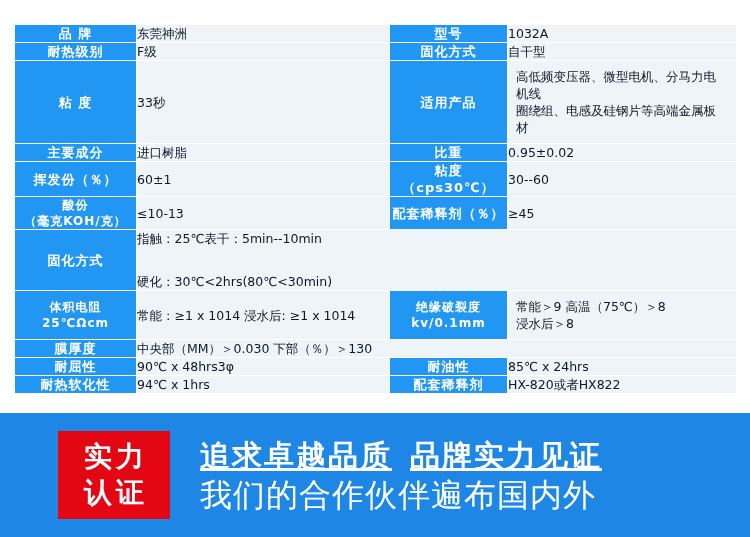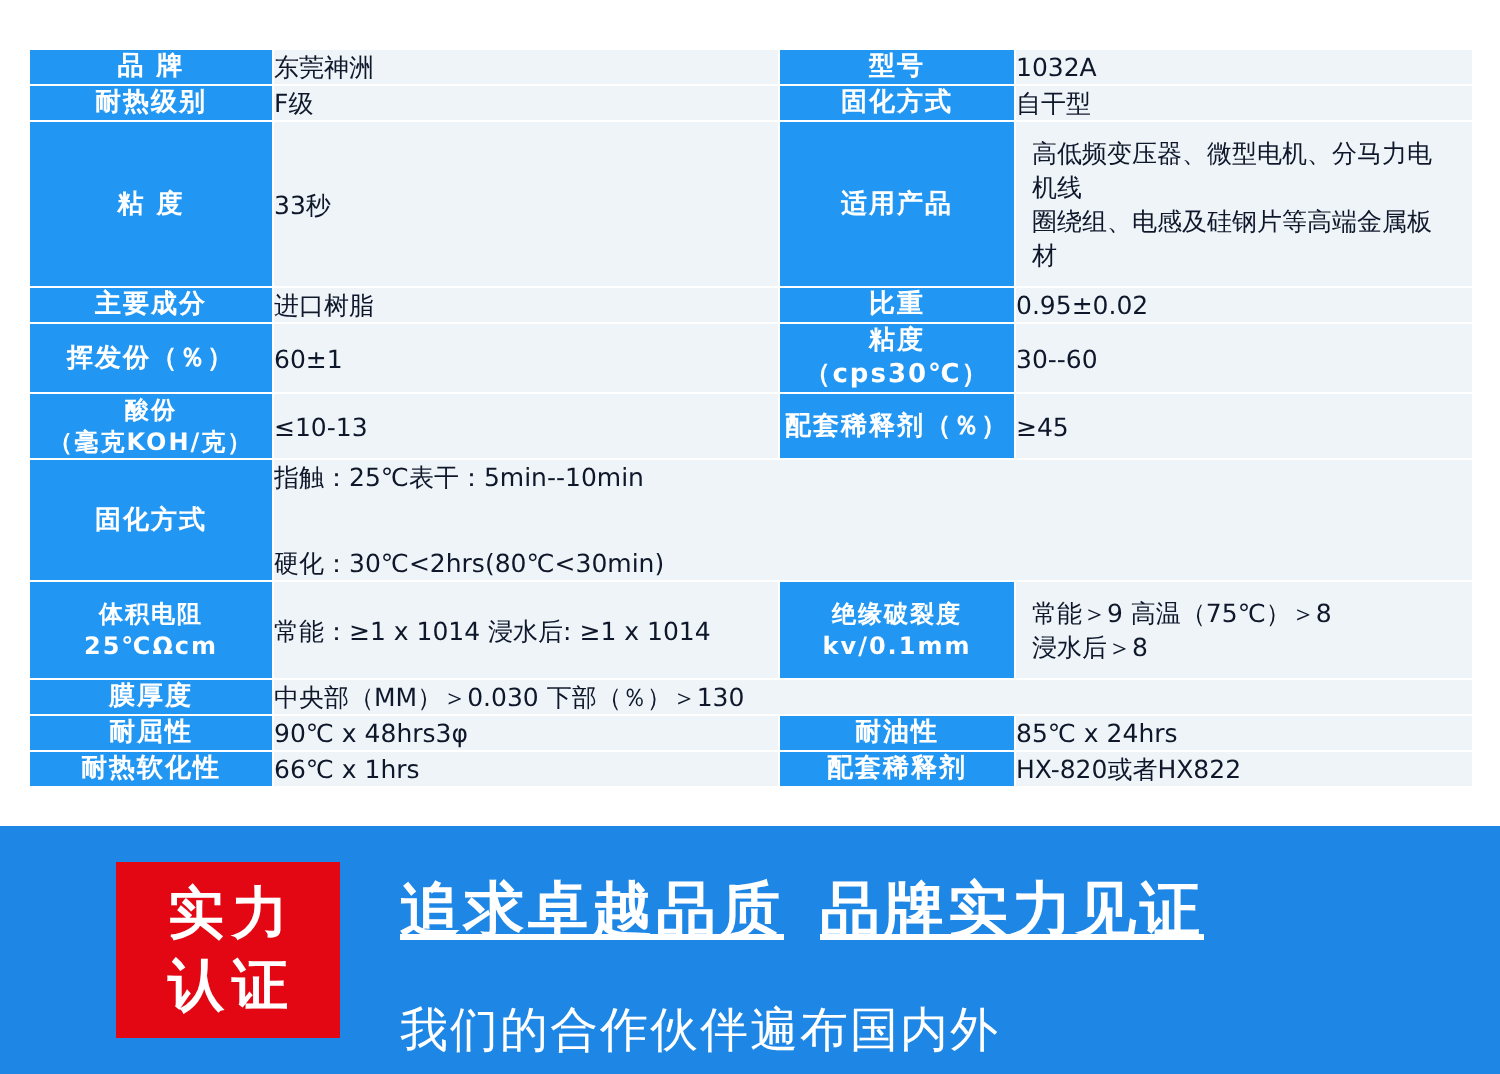--- a/index.html
+++ b/index.html
@@ -122,24 +122,24 @@
     font-weight: bold;
     line-height: 42px;
     letter-spacing: 2px;
     text-decoration: underline;
   }
   .banner-line1 .gap {
     display: inline-block;
     width: 18px;
   }
   .banner-line2 {
-    font-size: 24px;
+    font-size: 32px;
     line-height: 36px;
     letter-spacing: 1px;
-    margin-top: 20px;
+    margin-top: 0;
   }
 </style>
 </head>
 <body>
 
 <div class="page">
 
   <div class="spec-wrap">
     <table class="spec">
       <colgroup>
@@ -231,21 +231,21 @@
 
         <tr>
           <td class="lbl">耐屈性</td>
           <td class="val">90℃ x 48hrs3φ</td>
           <td class="lbl">耐油性</td>
           <td class="val">85℃ x 24hrs</td>
         </tr>
 
         <tr>
           <td class="lbl">耐热软化性</td>
-          <td class="val">66℃ x 1hrs</td>
+          <td class="val">94℃ x 1hrs</td>
           <td class="lbl">配套稀释剂</td>
           <td class="val">HX-820或者HX822</td>
         </tr>
       </tbody>
     </table>
   </div>
 
   <div class="banner">
     <div class="banner-inner">
       <div class="seal">

